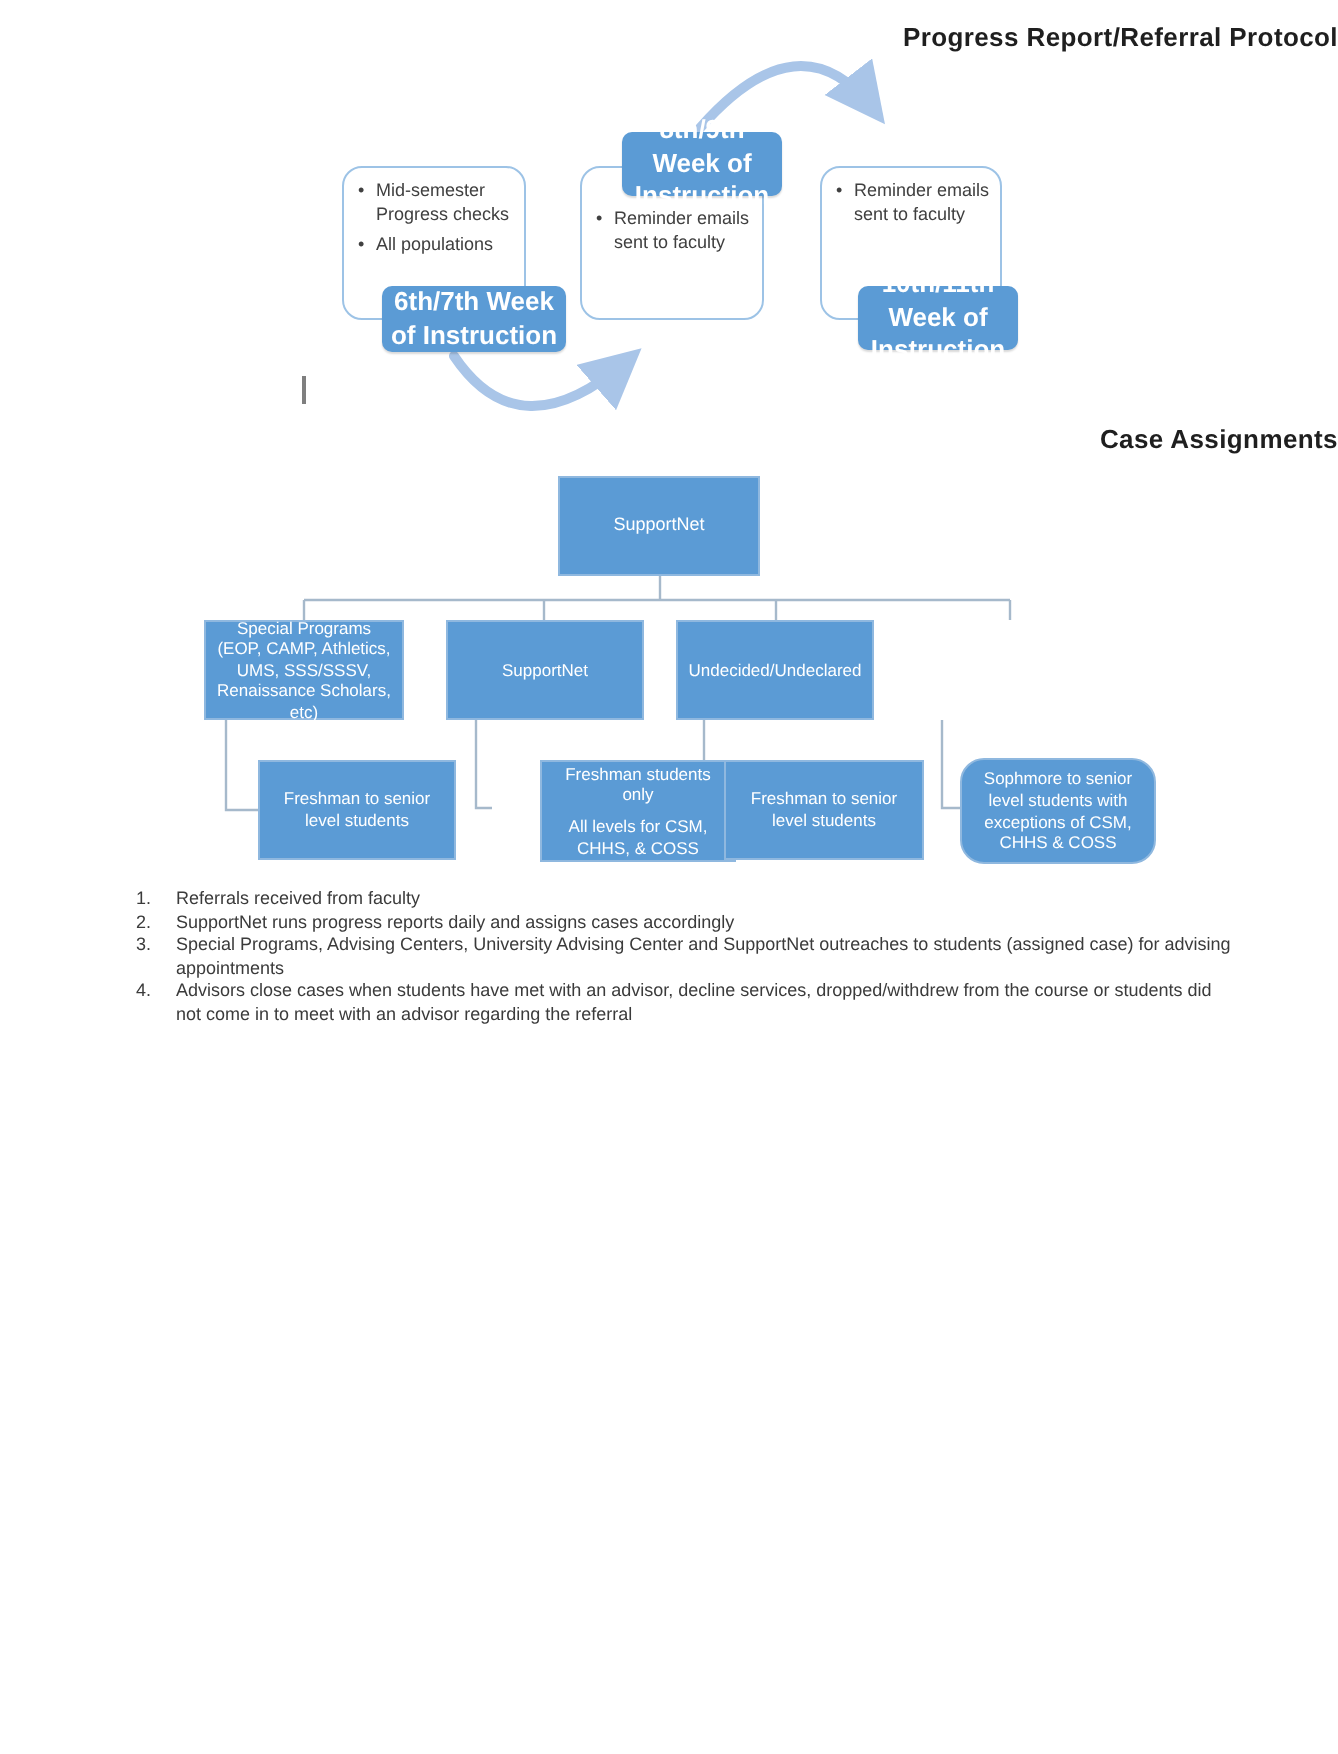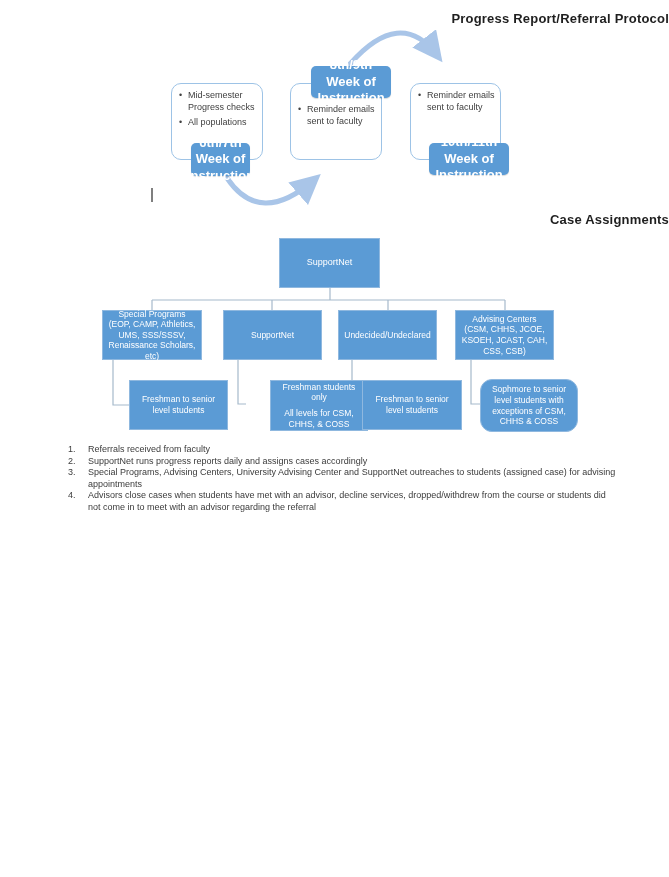--- a/index.html
+++ b/index.html
@@ -93,21 +93,21 @@
   <div class="flow-box" style="left:171px; top:83px; width:92px; height:77px;">
     <div class="bullet-row">
       <span class="bullet-char">•</span>
       <span class="bullet-text">Mid-semester Progress checks</span>
     </div>
     <div class="bullet-row">
       <span class="bullet-char">•</span>
       <span class="bullet-text">All populations</span>
     </div>
   </div>
-  <div class="week-label" style="left:191px; top:143px; width:59px; height:33px;">6th/7th Week of Instruction</div>
+  <div class="week-label" style="left:191px; top:143px; width:92px; height:33px;">6th/7th Week of Instruction</div>
 
   <div class="flow-box pad-top" style="left:290px; top:83px; width:92px; height:77px;">
     <div class="bullet-row">
       <span class="bullet-char">•</span>
       <span class="bullet-text">Reminder emails sent to faculty</span>
     </div>
   </div>
   <div class="week-label" style="left:311px; top:66px; width:80px; height:32px;">8th/9th Week of Instruction</div>
 
   <div class="flow-box" style="left:410px; top:83px; width:91px; height:77px;">
@@ -120,21 +120,20 @@
 
   <div class="text-cursor"></div>
 
   <div class="diagram-title org-title">Case Assignments</div>
 
   <div class="org-box root-font" style="left:279px; top:238px; width:101px; height:50px;">SupportNet</div>
 
   <div class="org-box" style="left:102px; top:310px; width:100px; height:50px;">Special Programs (EOP, CAMP, Athletics, UMS, SSS/SSSV, Renaissance Scholars, etc)</div>
   <div class="org-box" style="left:223px; top:310px; width:99px; height:50px;">SupportNet</div>
   <div class="org-box" style="left:338px; top:310px; width:99px; height:50px;">Undecided/Undeclared</div>
-  <div class="org-box" style="left:455px; top:310px; width:99px; height:50px;">Advising Centers (CSM, CHHS, JCOE, KSOEH, JCAST, CAH, CSS, CSB)</div>
 
   <div class="org-box" style="left:129px; top:380px; width:99px; height:50px;">
     <div class="para">Freshman to senior level students</div>
   </div>
   <div class="org-box" style="left:246px; top:380px; width:98px; height:51px;margin-left:24px;">
     <div class="para">Freshman students only</div>
     <div class="para">All levels for CSM, CHHS, &amp; COSS</div>
   </div>
   <div class="org-box" style="left:362px; top:380px; width:100px; height:50px;">
     <div class="para">Freshman to senior level students</div>

